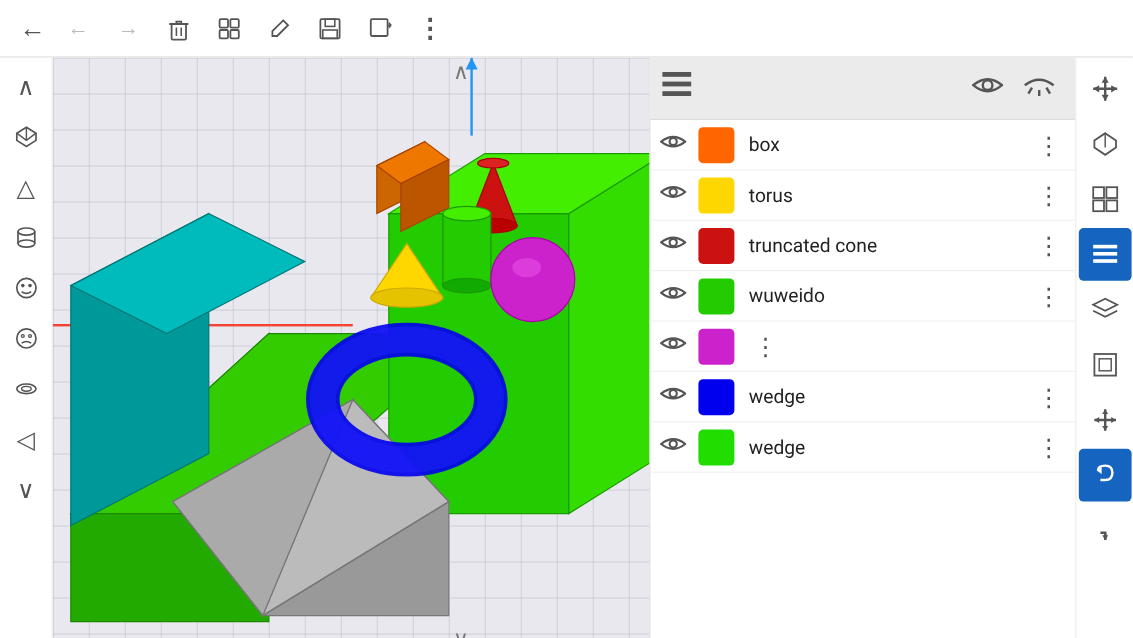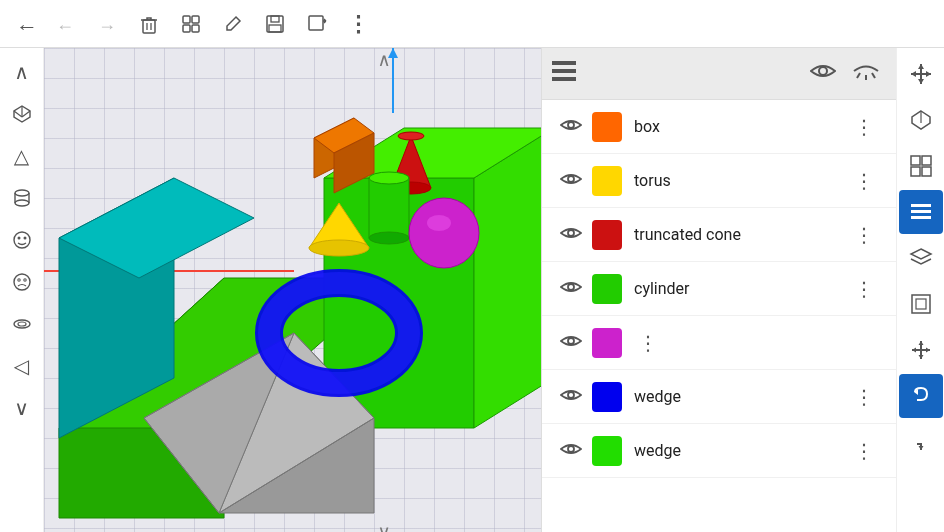--- a/index.html
+++ b/index.html
@@ -114,23 +114,23 @@
     }
 
     
     #object-list {
       flex: 1;
       overflow-y: auto;
     }
     .obj-row {
       display: flex;
       align-items: center;
-      height: 54px;
+      height: 42px;
       border-bottom: 1px solid #f0f0f0;
-      padding: 0 18px;
+      padding: 0 8px;
     }
     .obj-row .eye-icon {
       font-size: 18px;
       color: #555;
       margin-right: 10px;
       cursor: pointer;
     }
     .obj-color-swatch {
       width: 30px;
       height: 30px;
@@ -376,21 +376,21 @@
           <div class="obj-color-swatch" style="background: rgb(204, 17, 17);"></div>
           <span class="obj-label">truncated cone</span>
           <span class="obj-more">⋮</span>
         </div>
         <div class="obj-row">
           <span class="eye-icon"><svg width="22" height="16" viewBox="0 0 22 16">
               <path d="M1 8 Q11 0 21 8 Q11 16 1 8z" fill="none" stroke="#555" stroke-width="1.8"></path>
               <circle cx="11" cy="8" r="3" fill="none" stroke="#555" stroke-width="1.8"></circle>
             </svg></span>
           <div class="obj-color-swatch" style="background: rgb(34, 204, 0);"></div>
-          <span class="obj-label">cylinder</span>
+          <span class="obj-label">wuweido</span>
           <span class="obj-more">⋮</span>
         </div>
         <div class="obj-row">
           <span class="eye-icon"><svg width="22" height="16" viewBox="0 0 22 16">
               <path d="M1 8 Q11 0 21 8 Q11 16 1 8z" fill="none" stroke="#555" stroke-width="1.8"></path>
               <circle cx="11" cy="8" r="3" fill="none" stroke="#555" stroke-width="1.8"></circle>
             </svg></span>
           <div class="obj-color-swatch" style="background: rgb(204, 34, 204);"></div>
           <span class="obj-more">⋮</span>
         </div>

